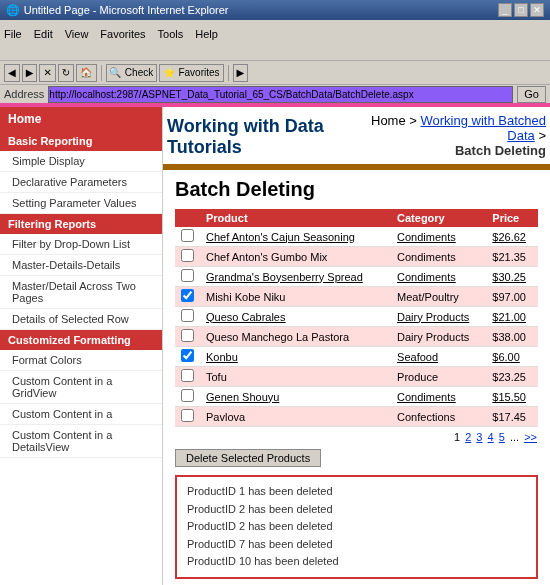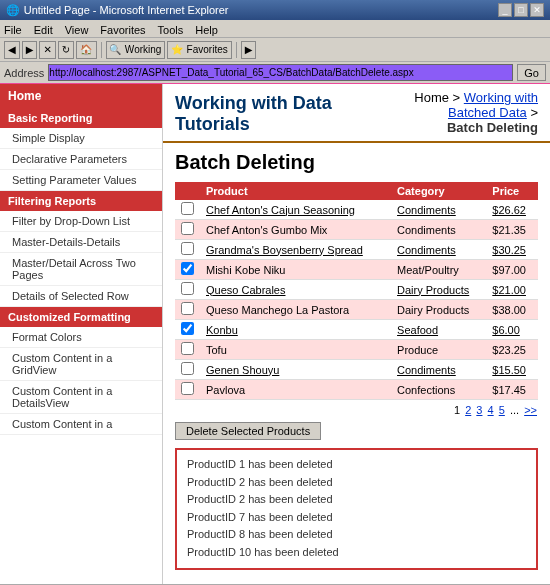--- a/index.html
+++ b/index.html
@@ -31,26 +31,26 @@
       border: 1px solid #888;
       font-size: 9px;
       display: flex; align-items: center; justify-content: center;
       cursor: pointer;
     }
 
     
     .menu-bar {
       background: #d4d0c8;
       border-bottom: 1px solid #aaa;
-      padding: 4px 4px;
+      padding: 20px 4px;
       display: flex;
       gap: 12px;
       font-size: 11px;
       height: 18px;
-      align-items: flex-start;
+      align-items: flex-end;
     }
 
     
     .toolbar {
       background: #d4d0c8;
       border-bottom: 1px solid #aaa;
       padding: 2px 4px;
       display: flex;
       align-items: center;
       gap: 2px;
@@ -62,21 +62,21 @@
       padding: 1px 3px;
       font-size: 10px;
       cursor: pointer;
       height: 18px;
     }
     .toolbar-sep { width: 1px; height: 16px; background: #999; margin: 0 2px; }
 
     
     .address-bar {
       background: #d4d0c8;
-      border-bottom: 1px solid #ec4899;
+      border-bottom: 4px solid #ec4899;
       padding: 2px 4px;
       display: flex;
       align-items: center;
       gap: 4px;
       height: 22px;
       font-size: 11px;
     }
     .address-label { color: #333; }
     .address-input {
       flex: 1;
@@ -211,22 +211,22 @@
       font-size: 10px;
       display: flex;
       align-items: center;
       justify-content: space-between;
       height: 18px;
     }
 
     
     .banner {
       background: #fff;
-      padding: 6px 12px;
-      border-bottom: 2px solid #a16207;
+      padding: 6px 4px;
+      border-bottom: 6px solid #a16207;
       display: flex;
       justify-content: space-between;
       align-items: flex-end;
     }
     .banner-title {
       font-size: 18px;
       font-weight: bold;
       color: #003366;
     }
     .banner-right {
@@ -263,21 +263,21 @@
   <span>Help</span>
 </div>
 
 <div class="toolbar">
   <button class="toolbar-btn">◀</button>
   <button class="toolbar-btn">▶</button>
   <button class="toolbar-btn">✕</button>
   <button class="toolbar-btn">↻</button>
   <button class="toolbar-btn">🏠</button>
   <div class="toolbar-sep"></div>
-  <button class="toolbar-btn">🔍 Working</button>
+  <button class="toolbar-btn">🔍 Check</button>
   <button class="toolbar-btn">⭐ Favorites</button>
   <div class="toolbar-sep"></div>
   <button class="toolbar-btn">▶</button>
 </div>
 
 <div class="address-bar">
   <span class="address-label">Address</span>
   <input class="address-input" type="text" value="http://localhost:2987/ASPNET_Data_Tutorial_65_CS/BatchData/BatchDelete.aspx" style="">
   <button class="go-btn">Go</button>
 </div>
@@ -294,22 +294,22 @@
 
     <div class="sidebar-section-header">Filtering Reports</div>
     <div class="sidebar-item">Filter by Drop-Down List</div>
     <div class="sidebar-item">Master-Details-Details</div>
     <div class="sidebar-item">Master/Detail Across Two Pages</div>
     <div class="sidebar-item">Details of Selected Row</div>
 
     <div class="sidebar-section-header">Customized Formatting</div>
     <div class="sidebar-item">Format Colors</div>
     <div class="sidebar-item">Custom Content in a GridView</div>
+    <div class="sidebar-item">Custom Content in a</div>
     <div class="sidebar-item">Custom Content in a DetailsView</div>
-    <div class="sidebar-item">Custom Content in a</div>
   </div>
 
   <div class="content-area">
 
     <div class="banner">
       <div class="banner-title">Working with Data Tutorials</div>
       <div class="banner-right">
         <div>
           <span>Home &gt; </span><a>Working with Batched Data</a><span> &gt; </span>
         </div>
@@ -406,21 +406,20 @@
 
       <div class="delete-btn-row">
         <button class="btn">Delete Selected Products</button>
       </div>
 
       <div class="deleted-box" id="deleted-box">
       <div>ProductID 1 has been deleted</div>
           <div>ProductID 2 has been deleted</div>
           <div>ProductID 2 has been deleted</div>
           <div>ProductID 7 has been deleted</div>
-          <div>ProductID 8 has been deleted</div>
           <div>ProductID 10 has been deleted</div>
         </div>
     </div>
   </div>
 </div>
 
 <div class="status-bar">
   
   
 </div>

